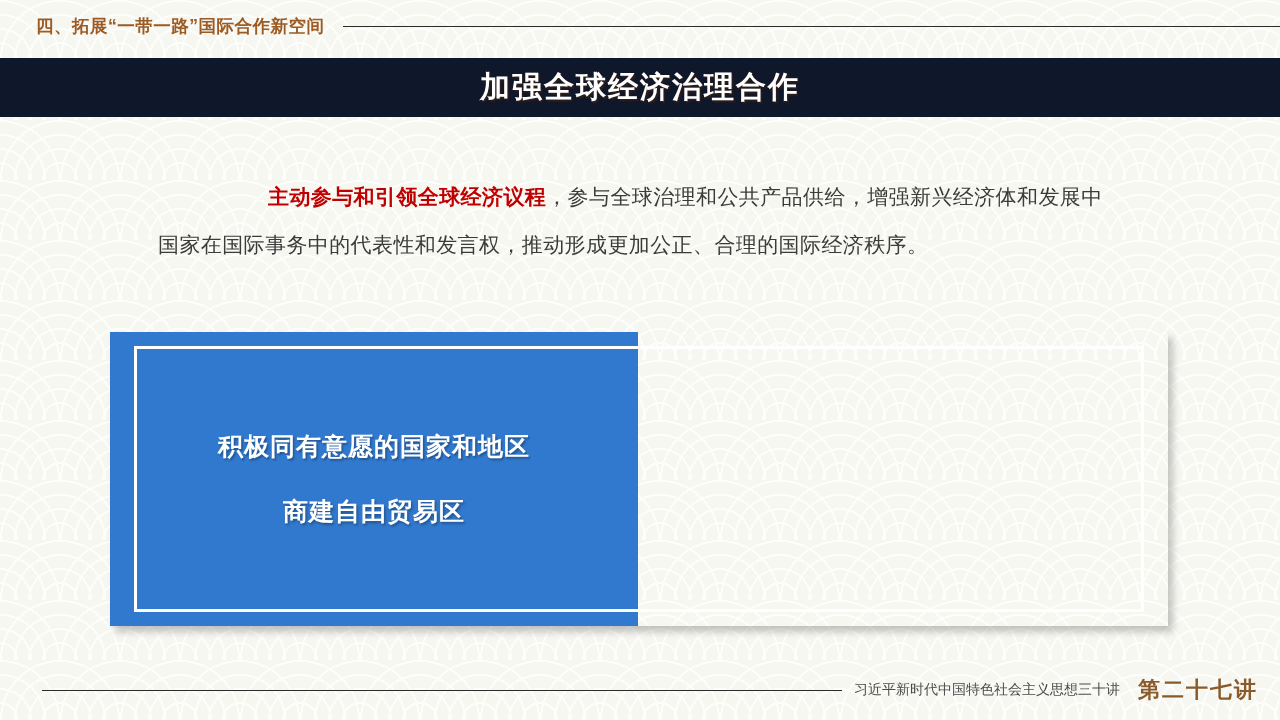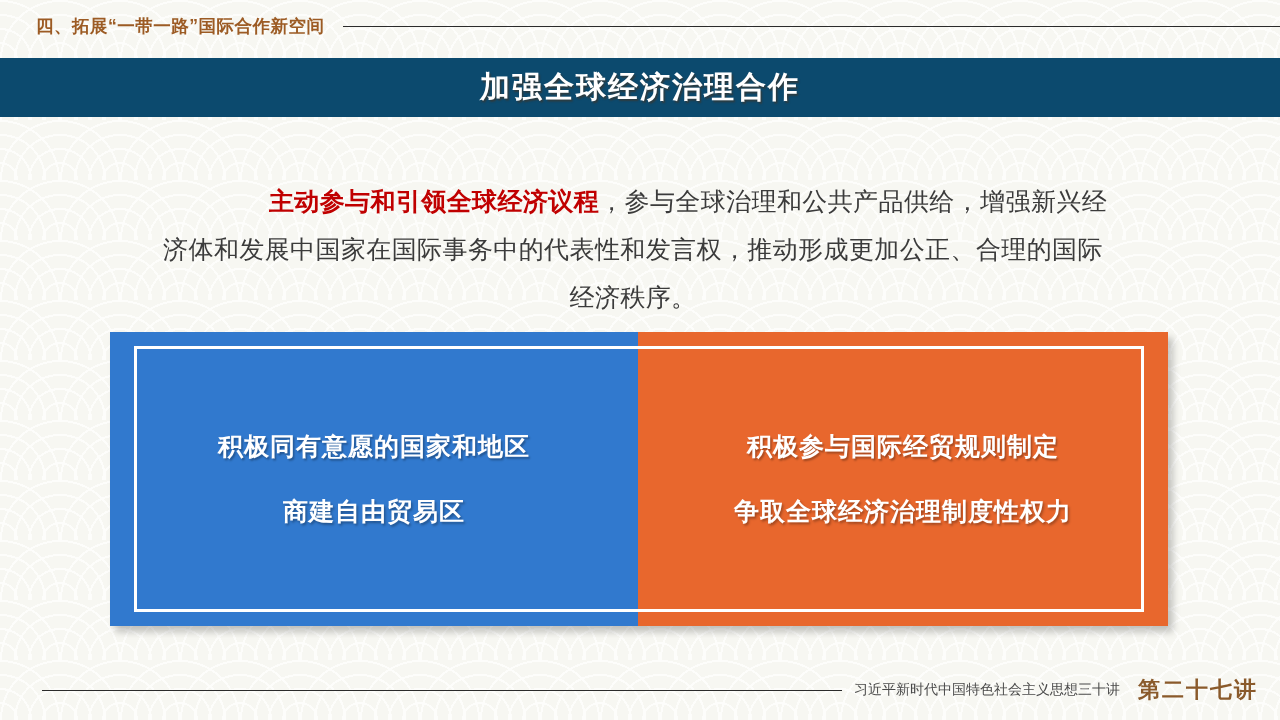--- a/index.html
+++ b/index.html
@@ -61,45 +61,44 @@
     margin-right: 0;
   }
 
   
   .title-band {
     position: absolute;
     top: 58px;
     left: 0;
     width: 1280px;
     height: 59px;
-    background: #0c4a6e;
+    background: #0f172a;
     display: flex;
     align-items: center;
     justify-content: center;
   }
   .title-band-text {
     color: #ffffff;
     font-size: 30px;
     font-weight: bold;
     letter-spacing: 2px;
     text-shadow: 1.5px 1.5px 2px rgba(90,40,0,0.45);
   }
 
   
   .body-copy {
     position: absolute;
     top: 152px;
     left: 158px;
     width: 950px;
-    font-size: 25px;
+    font-size: 21px;
     line-height: 48px;
     color: #3b3b3b;
     text-indent: 110px;
     letter-spacing: 0.4px;
-    text-align: center;
   }
   .body-copy .hl {
     color: #C00000;
     font-weight: bold;
   }
 
   
   .panel-wrap {
     position: absolute;
     left: 110px;
@@ -201,24 +200,20 @@
     <span class="hl">主动参与和引领全球经济议程</span><span>，参与全球治理和公共产品供给，增强新兴经济体和发展中国家在国际事务中的代表性和发言权，推动形成更加公正、合理的国际经济秩序。</span>
   </p>
 
   <div class="panel-wrap">
 
     <div class="panel panel-left">
       <div class="panel-line-1">积极同有意愿的国家和地区</div>
       <div class="panel-line-2">商建自由贸易区</div>
     </div>
 
-    <div class="panel panel-right">
-      <div class="panel-line-1">积极参与国际经贸规则制定</div>
-      <div class="panel-line-2">争取全球经济治理制度性权力</div>
-    </div>
 
     <div class="inset-frame"></div>
   </div>
 
   <div class="footer">
     <span class="footer-rule"></span>
     <span class="footer-series">习近平新时代中国特色社会主义思想三十讲</span>
     <span class="footer-lecture">第二十七讲</span>
   </div>
 

